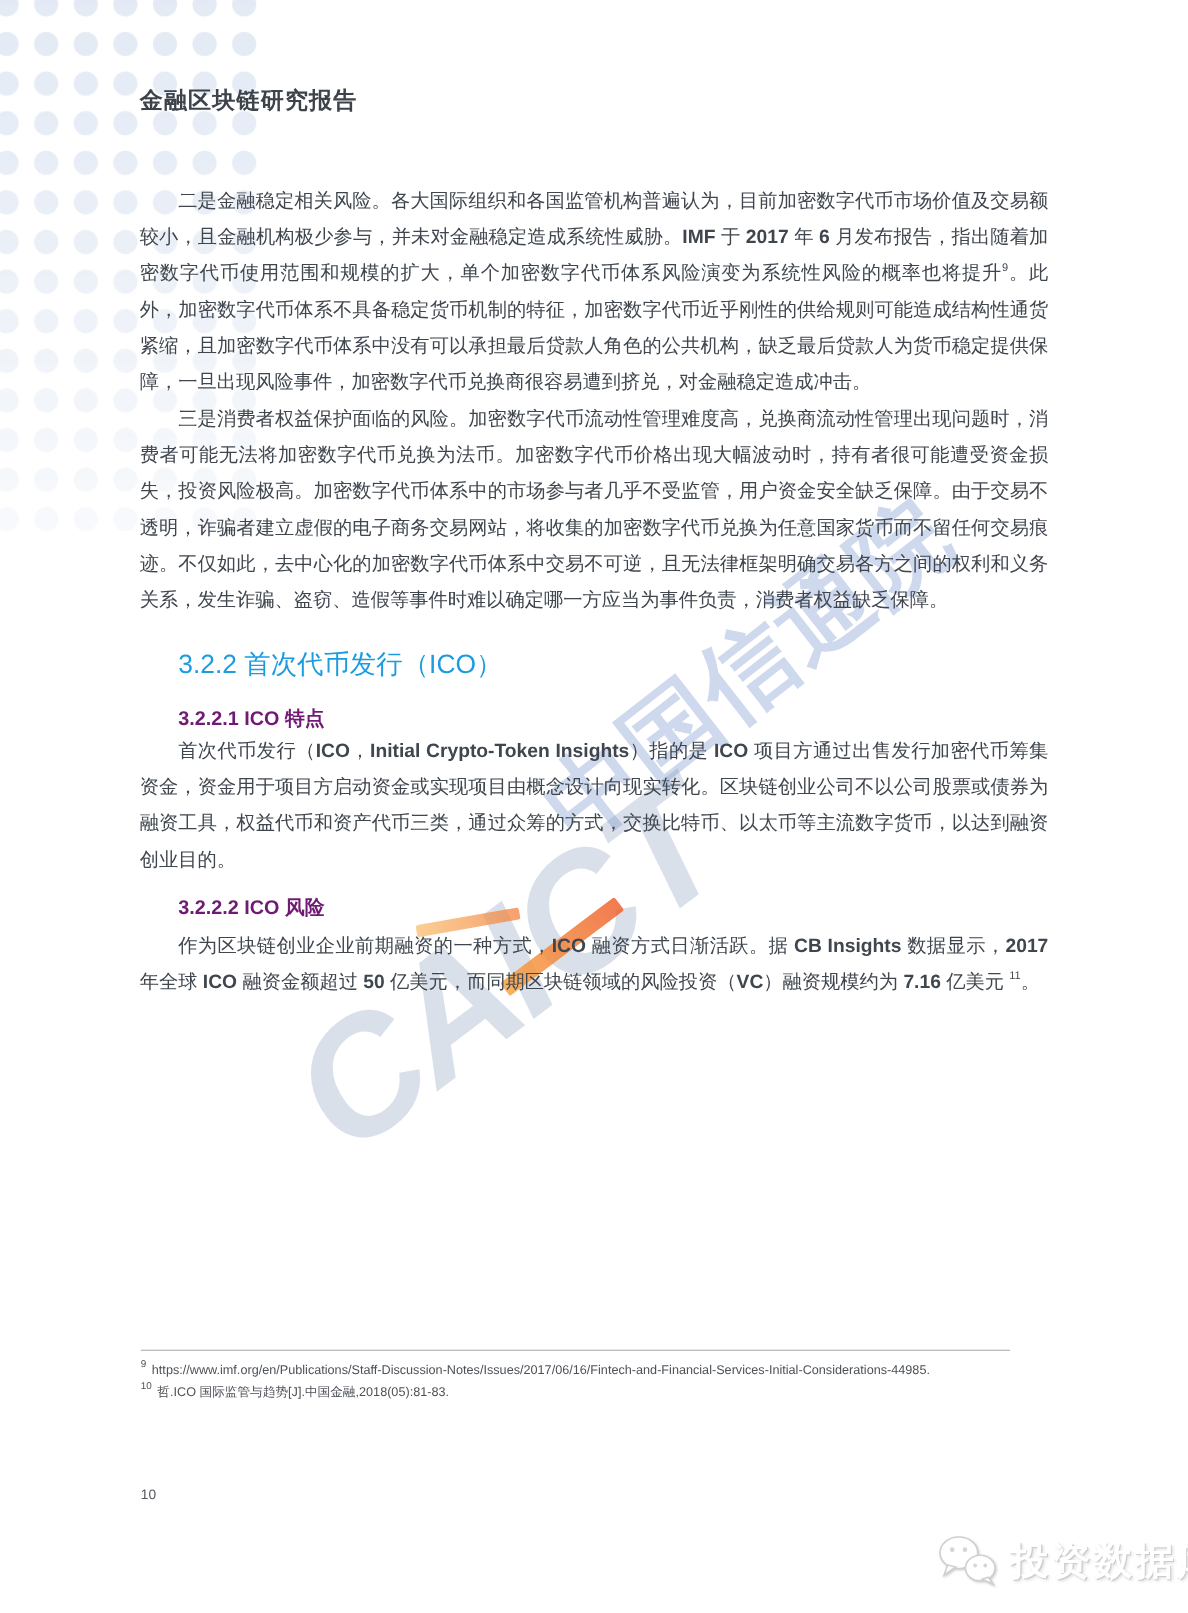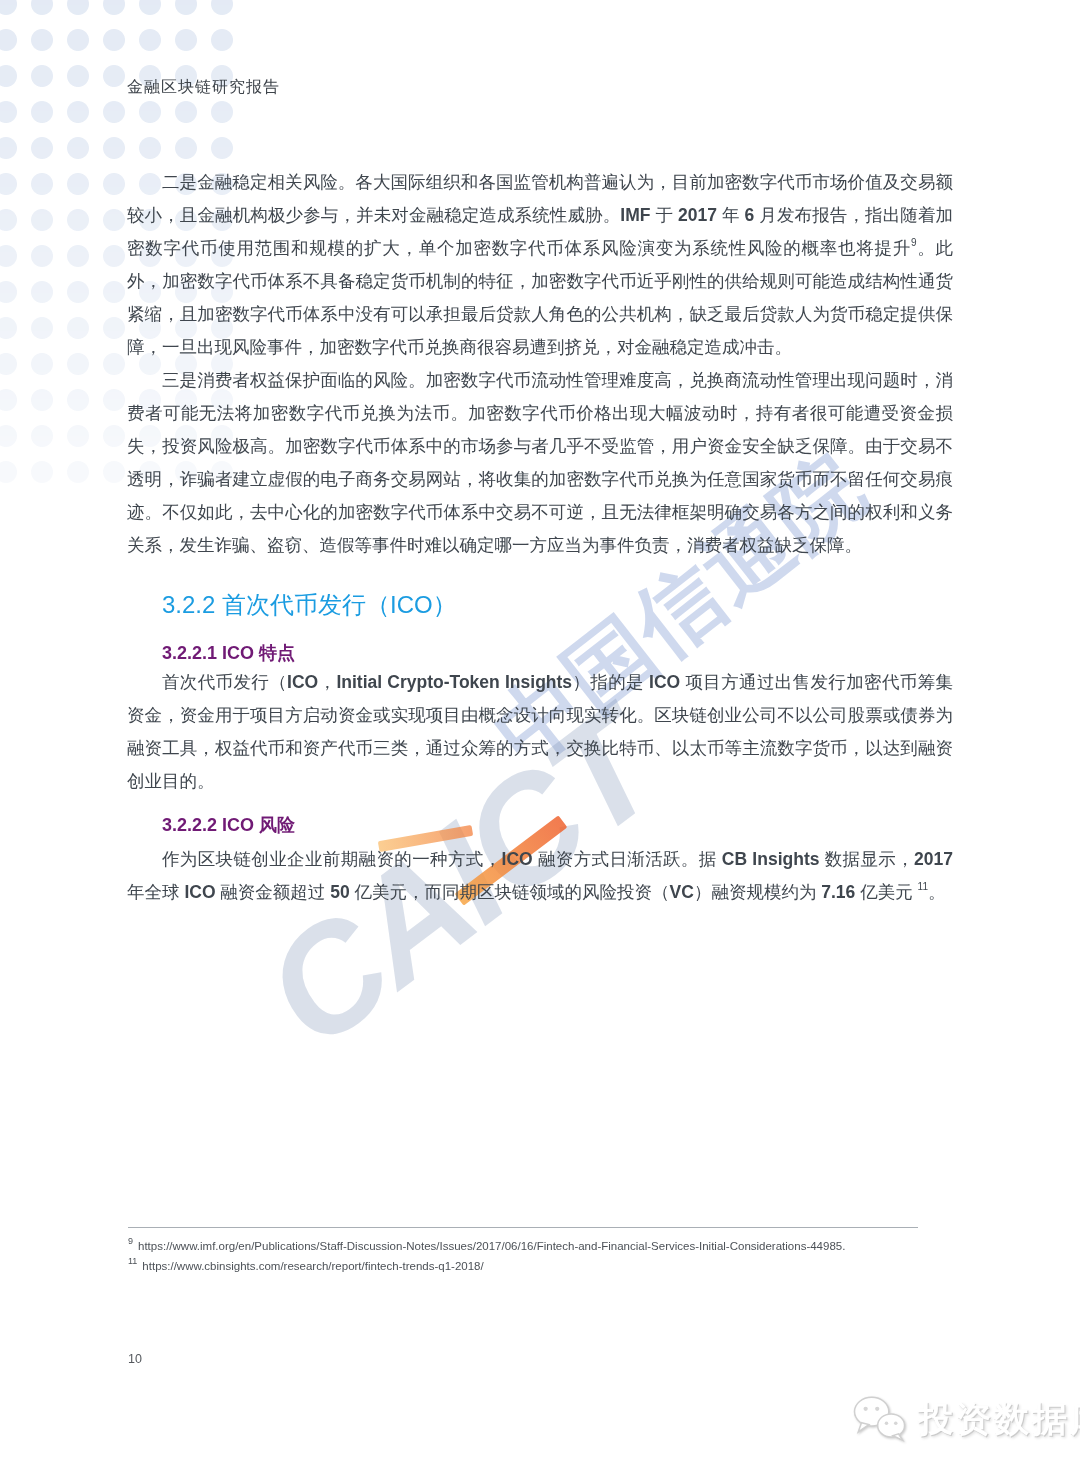--- a/index.html
+++ b/index.html
@@ -9,21 +9,21 @@
   }
   
   .dots{
     position:absolute;left:-14px;top:-16px;width:248px;height:500px;
     background-image:radial-gradient(circle,#e2e9f4 10.5px,rgba(226,233,244,0) 11.5px);
     background-size:36px 36px;background-position:2px 2px;
     -webkit-mask-image:linear-gradient(to bottom,rgba(0,0,0,.95) 0%,rgba(0,0,0,.8) 35%,rgba(0,0,0,.45) 75%,rgba(0,0,0,.25) 100%);
     mask-image:linear-gradient(to bottom,rgba(0,0,0,.95) 0%,rgba(0,0,0,.8) 35%,rgba(0,0,0,.45) 75%,rgba(0,0,0,.25) 100%);
   }
   .report-header{
-    position:absolute;left:127px;top:77px;font-size:16px;font-weight:400;
+    position:absolute;left:127px;top:77px;font-size:21px;font-weight:700;
     color:#3d434a;letter-spacing:1px;white-space:nowrap;
   }
   
   .wm-cn{
     position:absolute;left:420px;top:420px;width:520px;height:380px;
     display:flex;align-items:center;justify-content:center;
     transform:rotate(-38deg);font-size:86px;font-weight:700;
     color:rgba(106,138,203,.32);letter-spacing:2px;white-space:nowrap;
     pointer-events:none;z-index:1;
   }
@@ -97,21 +97,21 @@
       <h2><span>3.2.2 首次代币发行（ICO）</span></h2>
       <h3><span>3.2.2.1 ICO 特点</span></h3>
       <p><span>首次代币发行（</span><span class="b">ICO</span><span>，</span><span class="b">Initial Crypto-Token Insights</span><span>）指的是 </span><span class="b">ICO</span><span> 项目方通过出售发行加密代币筹集资金，资金用于项目方启动资金或实现项目由概念设计向现实转化。区块链创业公司不以公司股票或债券为融资工具，权益代币和资产代币三类，通过众筹的方式，交换比特币、以太币等主流数字货币，以达到融资创业目的。</span></p>
       <h3 class="h3b"><span>3.2.2.2 ICO 风险</span></h3>
       <p class="tight2"><span>作为区块链创业企业前期融资的一种方式，</span><span class="b">ICO</span><span> 融资方式日渐活跃。据 </span><span class="b">CB Insights</span><span> 数据显示，</span><span class="b">2017</span><span> 年全球 </span><span class="b">ICO</span><span> 融资金额超过 </span><span class="b">50</span><span> 亿美元，而同期区块链领域的风险投资（</span><span class="b">VC</span><span>）融资规模约为 </span><span class="b">7.16</span><span> 亿美元 </span><sup>11</sup><span>。</span></p>
     </main>
 
   <div class="fnotes">
     <div>
         <div class="footnote"><sup>9</sup><span>https://www.imf.org/en/Publications/Staff-Discussion-Notes/Issues/2017/06/16/Fintech-and-Financial-Services-Initial-Considerations-44985.</span></div>
-        <div class="footnote"><sup>11</sup><span>https://www.cbinsights.com/research/report/fintech-trends-q1-2018/</span></div>
+        <div class="footnote"><sup>10</sup><span>哲.ICO 国际监管与趋势[J].中国金融,2018(05):81-83.</span></div>
       </div>
   </div>
 
   <div class="page-number">10</div>
 
   <div class="brand">
     <svg class="brand-icon" width="56" height="50" viewBox="0 0 60 54">
       <g fill="#ffffff" stroke="#d0d0d0" stroke-width="1.6">
         <ellipse cx="21" cy="19" rx="18.5" ry="15.5"></ellipse>
         <path d="M10 31 L6.5 41 L18 33 Z"></path>

